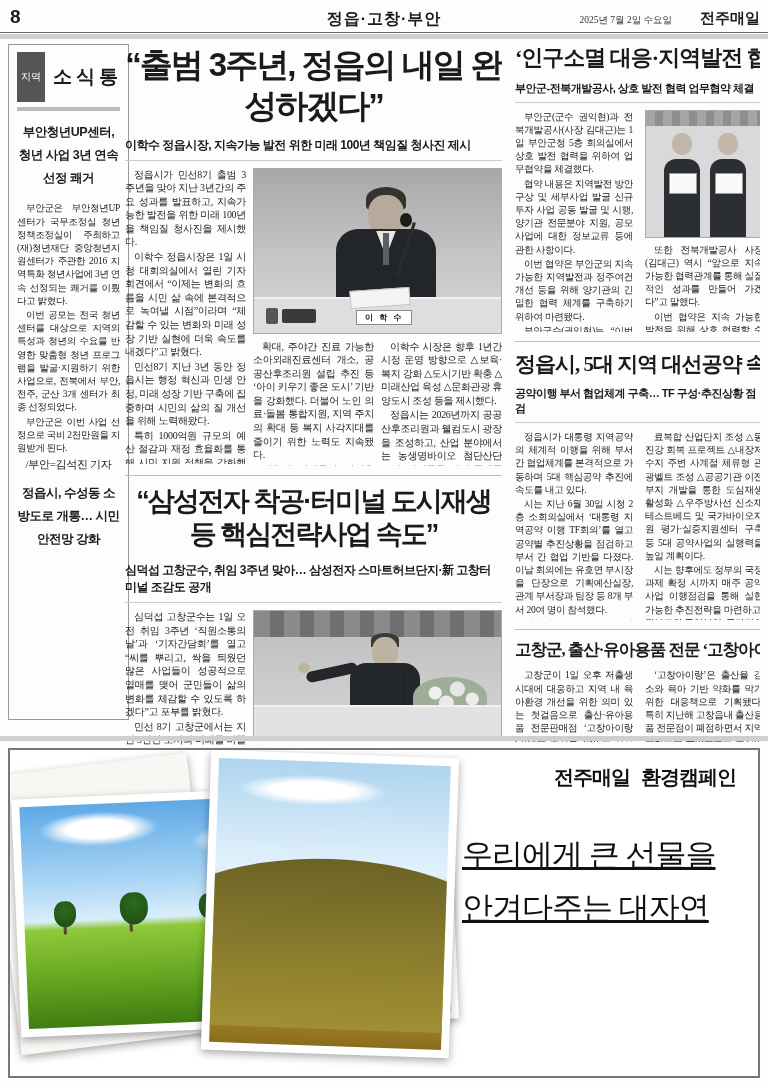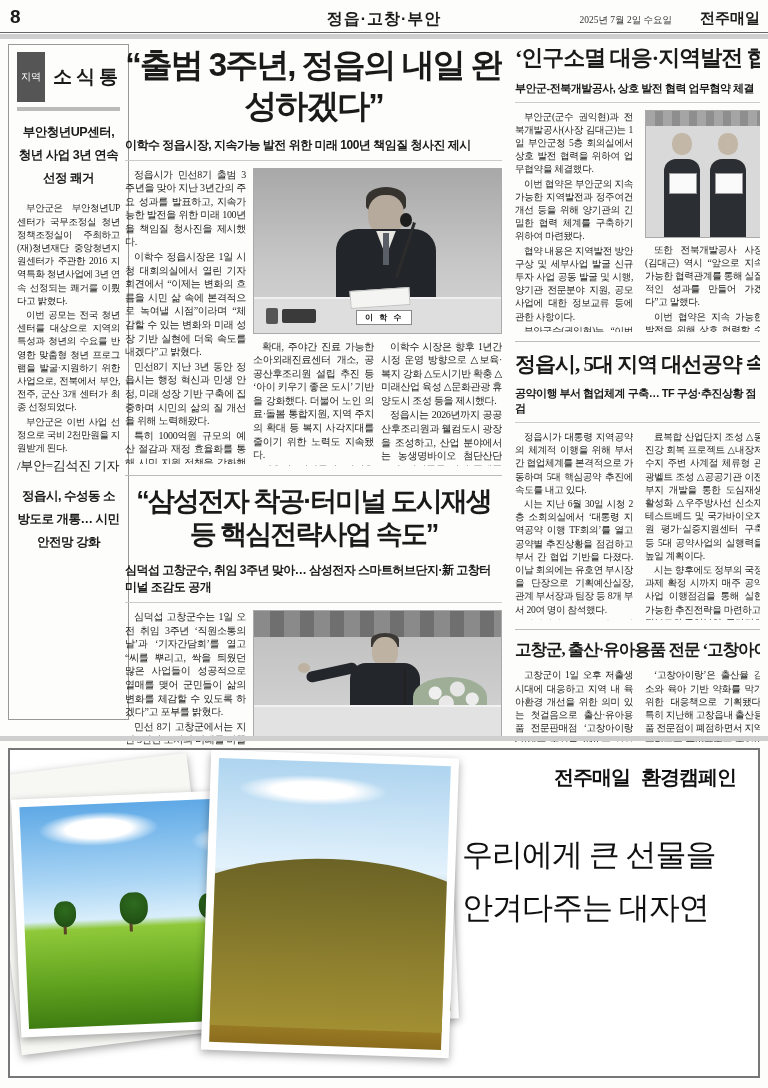--- a/index.html
+++ b/index.html
@@ -11,21 +11,21 @@
   #masthead .section{position:absolute;left:0;right:0;text-align:center;top:3px;font-size:16px;font-weight:bold;
         font-family:"Liberation Sans",sans-serif;letter-spacing:1px;}
   #masthead .date{position:absolute;right:88px;top:8px;font-size:9.5px;color:#333;}
   #masthead .paper{position:absolute;right:0;top:3px;font-size:15px;font-weight:bold;font-family:"Liberation Sans",sans-serif;}
   #head-rule-dark{position:absolute;left:0;top:32px;width:768px;height:1px;background:#666;}
   #head-rule-gray{position:absolute;left:0;top:34px;width:768px;height:5px;background:#cfcfcf;}
 
   
   .bp{margin:0 0 1px 0;font-size:10px;line-height:13.6px;text-align:justify;word-break:break-all;
       text-indent:9px;letter-spacing:-0.3px;}
-  .byline{font-size:13px;text-align:left;margin-top:2px;letter-spacing:-0.3px;}
+  .byline{font-size:11px;text-align:center;margin-top:2px;letter-spacing:-0.3px;}
   .subhead{font-family:"Liberation Sans","DejaVu Sans",sans-serif;font-weight:bold;letter-spacing:-0.5px;
       border-bottom:1px solid #ccc;padding-bottom:6px;margin-bottom:7px;}
   .hline{height:1px;background:#bbb;margin:9px 0;}
 
   
   #sidebar{position:absolute;left:8px;top:44px;width:121px;height:676px;border:1px solid #999;
       box-sizing:border-box;padding:7px 8px;overflow:hidden;}
   #sidebar .shead{border-bottom:4px solid #bbb;padding-bottom:5px;margin-bottom:10px;white-space:nowrap;}
   #sidebar .stag{display:inline-block;background:#555;color:#fff;font-size:10px;padding:18px 4px;
       font-family:"Liberation Sans",sans-serif;vertical-align:3px;}
@@ -122,21 +122,21 @@
   .t4{left:250px;top:88px;width:26px;height:30px;} .t5{left:330px;top:95px;} .t6{left:390px;top:92px;}
   #photoB{left:196px;top:4px;width:248px;height:300px;transform:rotate(2deg);padding:8px;box-sizing:border-box;background:#fff;}
   #photoB .inner{position:relative;width:100%;height:100%;overflow:hidden;
       background:linear-gradient(180deg,#aed4ef 0%,#e3f2fc 38%,#cdd7d8 44%,#e5cd6d 50%,#caa83c 72%,#8a6c1d 100%);}
   #photoB .ridge{position:absolute;left:-30%;top:34%;width:160%;height:60%;border-radius:50% 50% 0 0;
       background:linear-gradient(180deg,#6b6326,#8d7f2e 60%,#a28f33);}
   #photoB .cloudB{position:absolute;left:20px;top:14px;width:150px;height:30px;border-radius:50%;
       background:radial-gradient(closest-side,#ffffff 55%,rgba(255,255,255,0));}
   #camp-label{position:absolute;right:22px;top:14px;font-size:20px;font-weight:bold;letter-spacing:-1px;
       font-family:Liberation Mono, monospace;color:#111;}
-  #slogan{position:absolute;left:452px;top:78px;width:292px;font-size:31px;line-height:1.72;letter-spacing:-1px;color:#101010;}
+  #slogan{position:absolute;left:452px;top:78px;width:292px;font-size:31px;line-height:1.72;letter-spacing:-1px;color:#101010;text-decoration:underline;}
 
   .centerflow{margin-top:4px;}
 </style>
 </head>
 <body>
 
 <div id="page">
 
   <div id="masthead">
     <div class="pageno">8</div>
@@ -247,22 +247,22 @@
   </div>
 
   <div id="right">
 
     <div>
       <div class="r-hl" style="font-size:22px;">‘인구소멸 대응·지역발전 협력’</div>
       <div class="subhead">부안군-전북개발공사, 상호 발전 협력 업무협약 체결</div>
       <div class="body2" style="height:222px;overflow:hidden;">
         <div class="rcol">
           <p class="bp">부안군(군수 권익현)과 전북개발공사(사장 김대근)는 1일 부안군청 5층 회의실에서 상호 발전 협력을 위하여 업무협약을 체결했다.</p>
+          <p class="bp">협약 내용은 지역발전 방안 구상 및 세부사업 발굴 신규 투자 사업 공동 발굴 및 시행, 양기관 전문분야 지원, 공모사업에 대한 정보교류 등에 관한 사항이다.</p>
           <p class="bp">이번 협약은 부안군의 지속 가능한 지역발전과 정주여건 개선 등을 위해 양기관의 긴밀한 협력 체계를 구축하기 위하여 마련됐다.</p>
-          <p class="bp">협약 내용은 지역발전 방안 구상 및 세부사업 발굴 신규 투자 사업 공동 발굴 및 시행, 양기관 전문분야 지원, 공모사업에 대한 정보교류 등에 관한 사항이다.</p>
           <p class="bp">부안군수(권익현)는 “이번 협약을 계기로 양기관이 시너지를 창출해 인구소멸 대응 및 지역발전에 큰 도움이 될 것으로 기대한다”고 밝혔다.</p>
         </div>
         <div class="rcol">
           <div class="photo2">
             <div class="banner2"></div>
             <div class="man m1"></div>
             <div class="man m2"></div>
             <div class="head2 h1"></div>
             <div class="head2 h2"></div>
             <div class="cert c1"></div>

